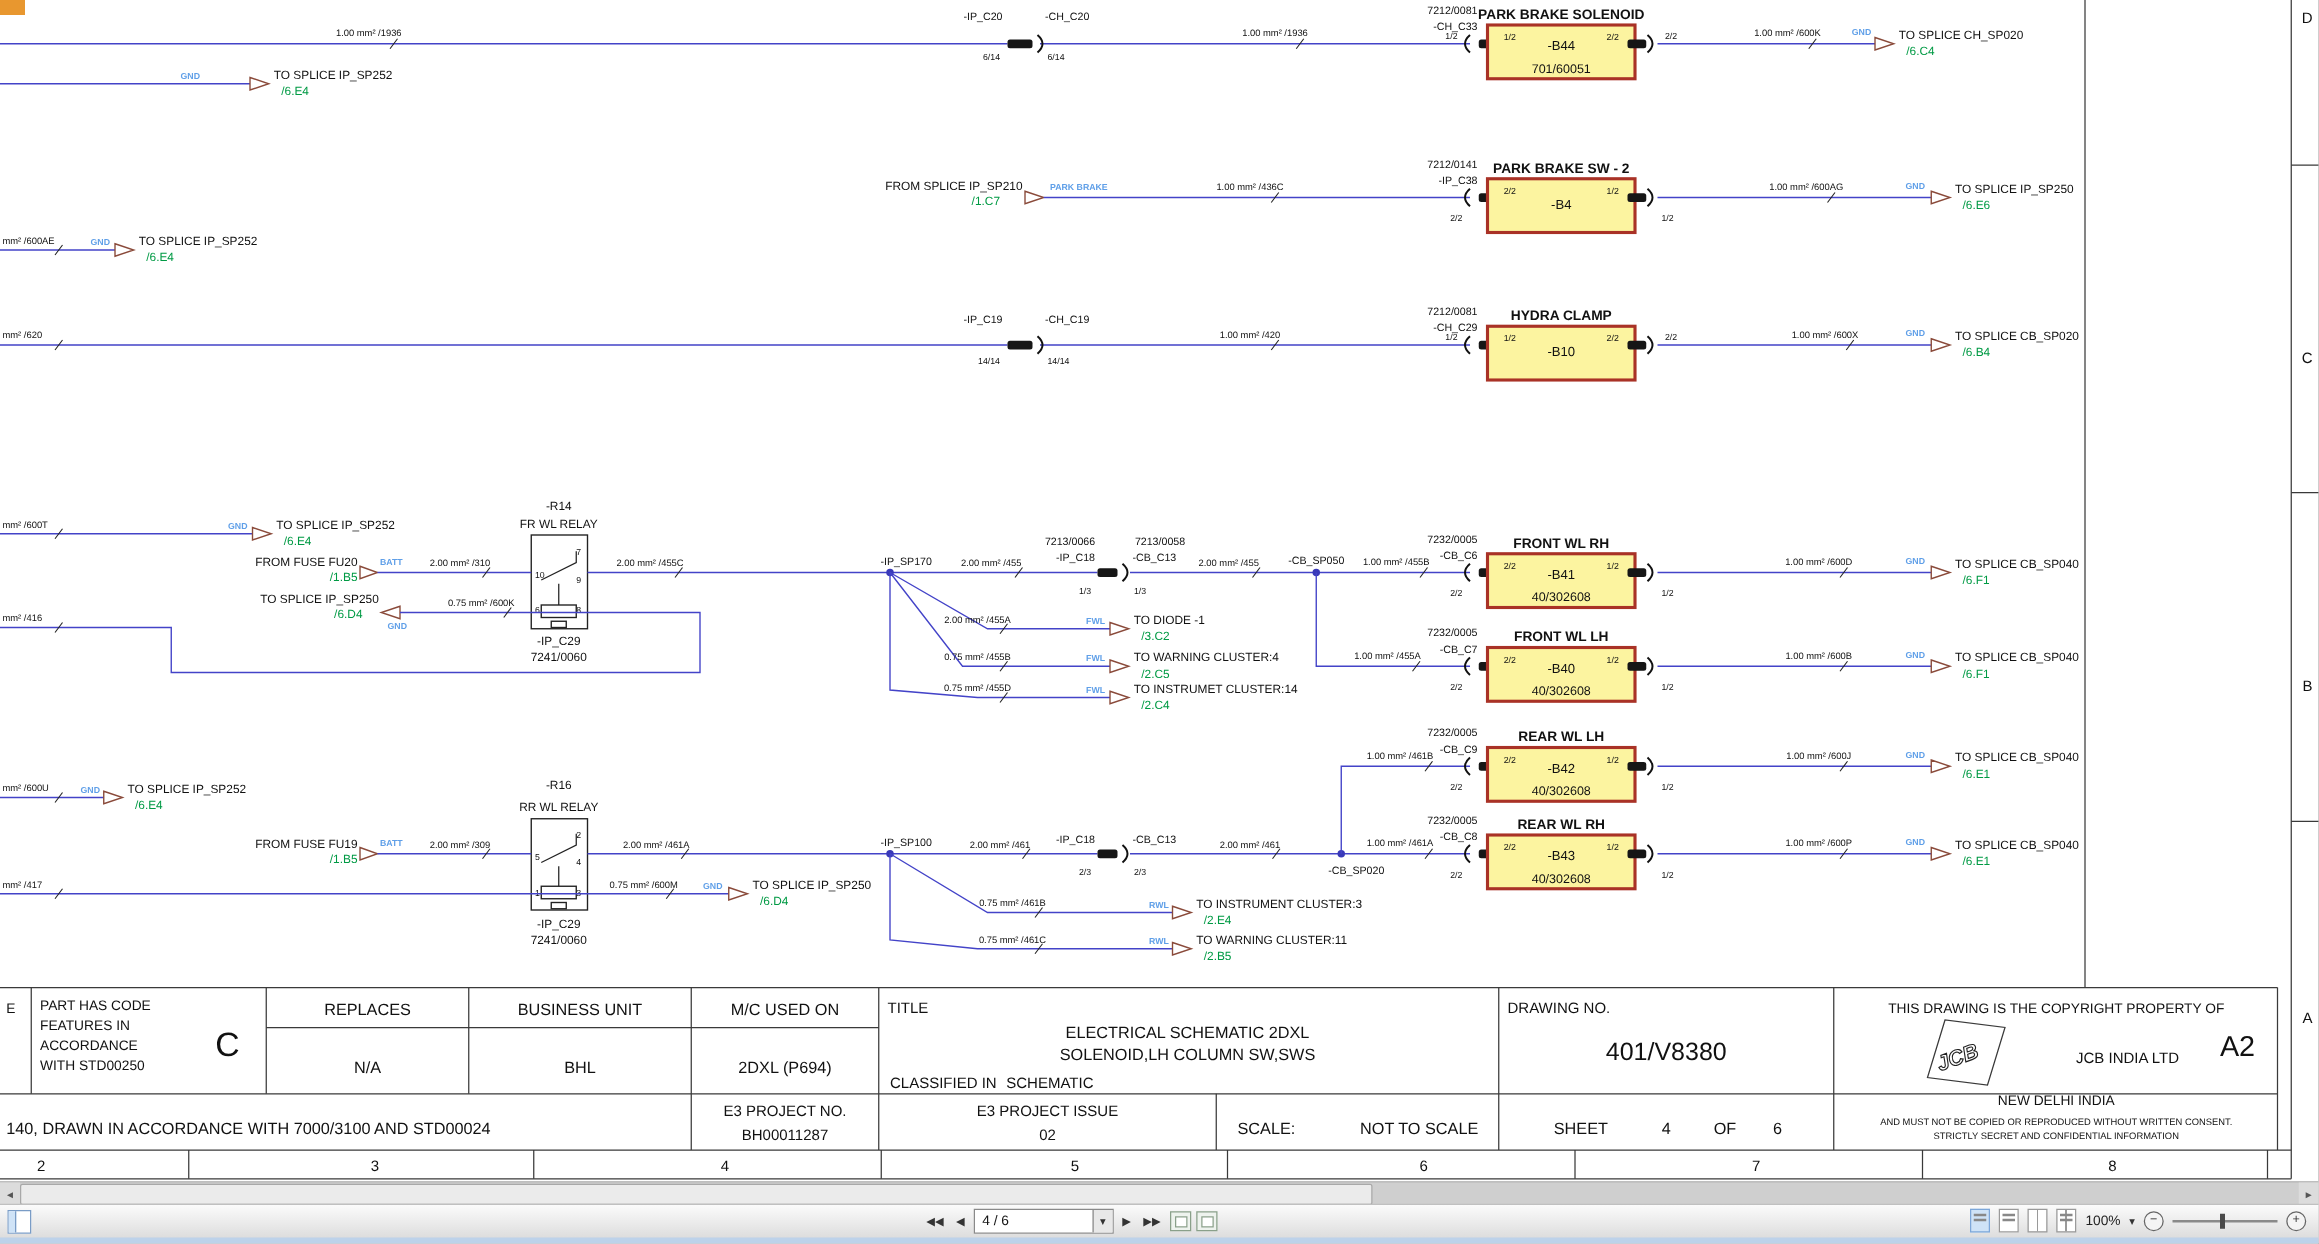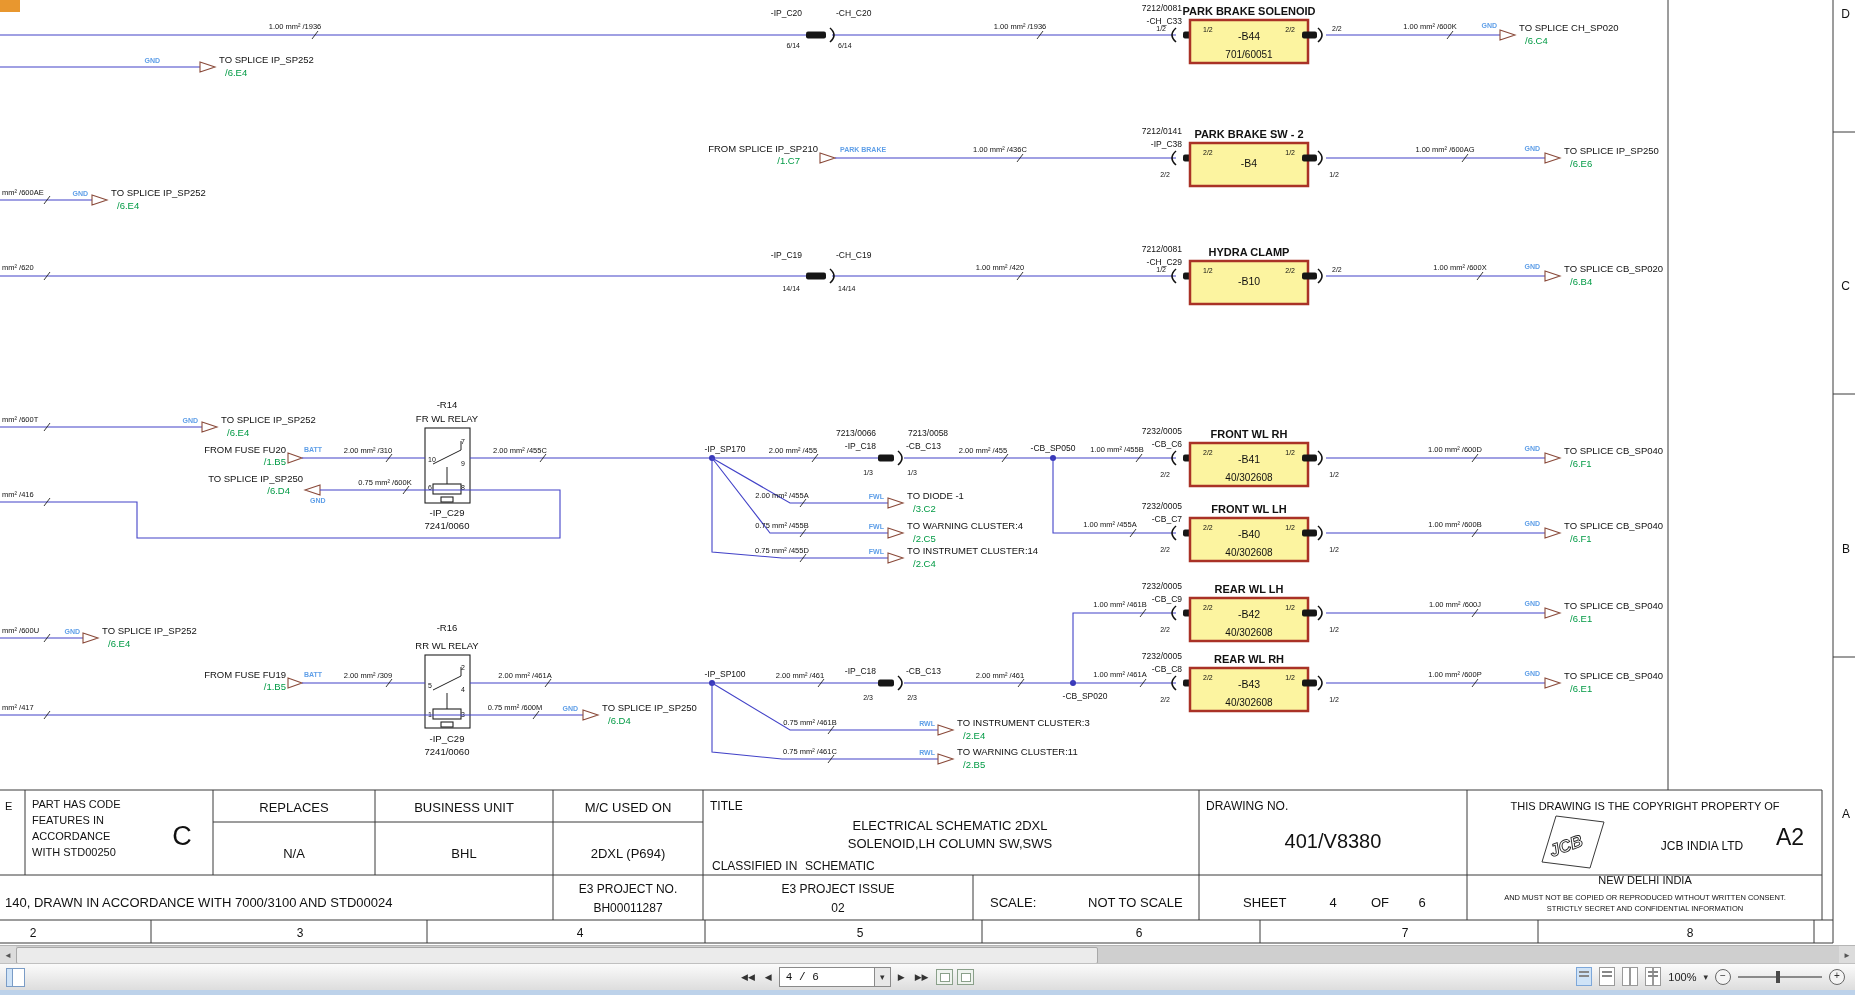--- a/index.html
+++ b/index.html
@@ -44,21 +44,21 @@
             border:1px solid #a8a8a8;border-radius:2px;}
   #toolbar{position:absolute;left:0;top:963px;width:1855px;height:27px;
            background:linear-gradient(#fbfbfb,#dcdcdc);border-top:1px solid #c0c0c0;}
   #bottom-strip{position:absolute;left:0;top:990px;width:1855px;height:5px;background:#bdd2ea;}
   .panel-icon{position:absolute;left:6px;top:4px;width:17px;height:17px;border:1px solid #7a9cc6;
               background:#fff;cursor:pointer;}
   .panel-icon span{display:block;width:5px;height:100%;background:#cfe3f7;border-right:1px solid #7a9cc6;}
   #nav-cluster{position:absolute;left:738px;top:3px;display:flex;align-items:center;gap:4px;}
   .nav{border:none;background:transparent;font-size:9px;color:#333;padding:2px 3px;cursor:pointer;line-height:1;}
   .combo{width:110px;height:18px;background:#fff;border:1px solid #8a8a8a;display:flex;align-items:center;}
-  .combo-text{flex:1;font-size:11px;padding-left:6px;color:#111;font-family:Liberation Mono, monospace;}
+  .combo-text{flex:1;font-size:11px;padding-left:6px;color:#111;}
   .combo-caret{width:15px;height:100%;border-left:1px solid #8a8a8a;background:#e8e8e8;
                font-size:9px;display:flex;align-items:center;justify-content:center;color:#333;cursor:pointer;}
   .win-icon{width:15px;height:14px;border:1px solid #8aa08a;background:#eef3ee;position:relative;cursor:pointer;}
   .win-icon i{position:absolute;left:3px;top:3px;width:8px;height:7px;border:1px solid #8aa08a;background:#fff;display:block;}
   #zoom-cluster{position:absolute;right:10px;top:3px;display:flex;align-items:center;gap:7px;}
   .layout-icon{width:14px;height:17px;border:1px solid #9a9a9a;background:#fff;position:relative;cursor:pointer;}
   .layout-icon.active{background:#cfe3f7;border-color:#7da7d9;}
   .layout-icon i{position:absolute;left:2px;right:2px;top:3px;height:2px;background:#888;display:block;}
   .layout-icon i+i{top:7px;}
   .layout-icon.two{background:linear-gradient(90deg,#fff 45%,#9a9a9a 45%,#9a9a9a 55%,#fff 55%);}

